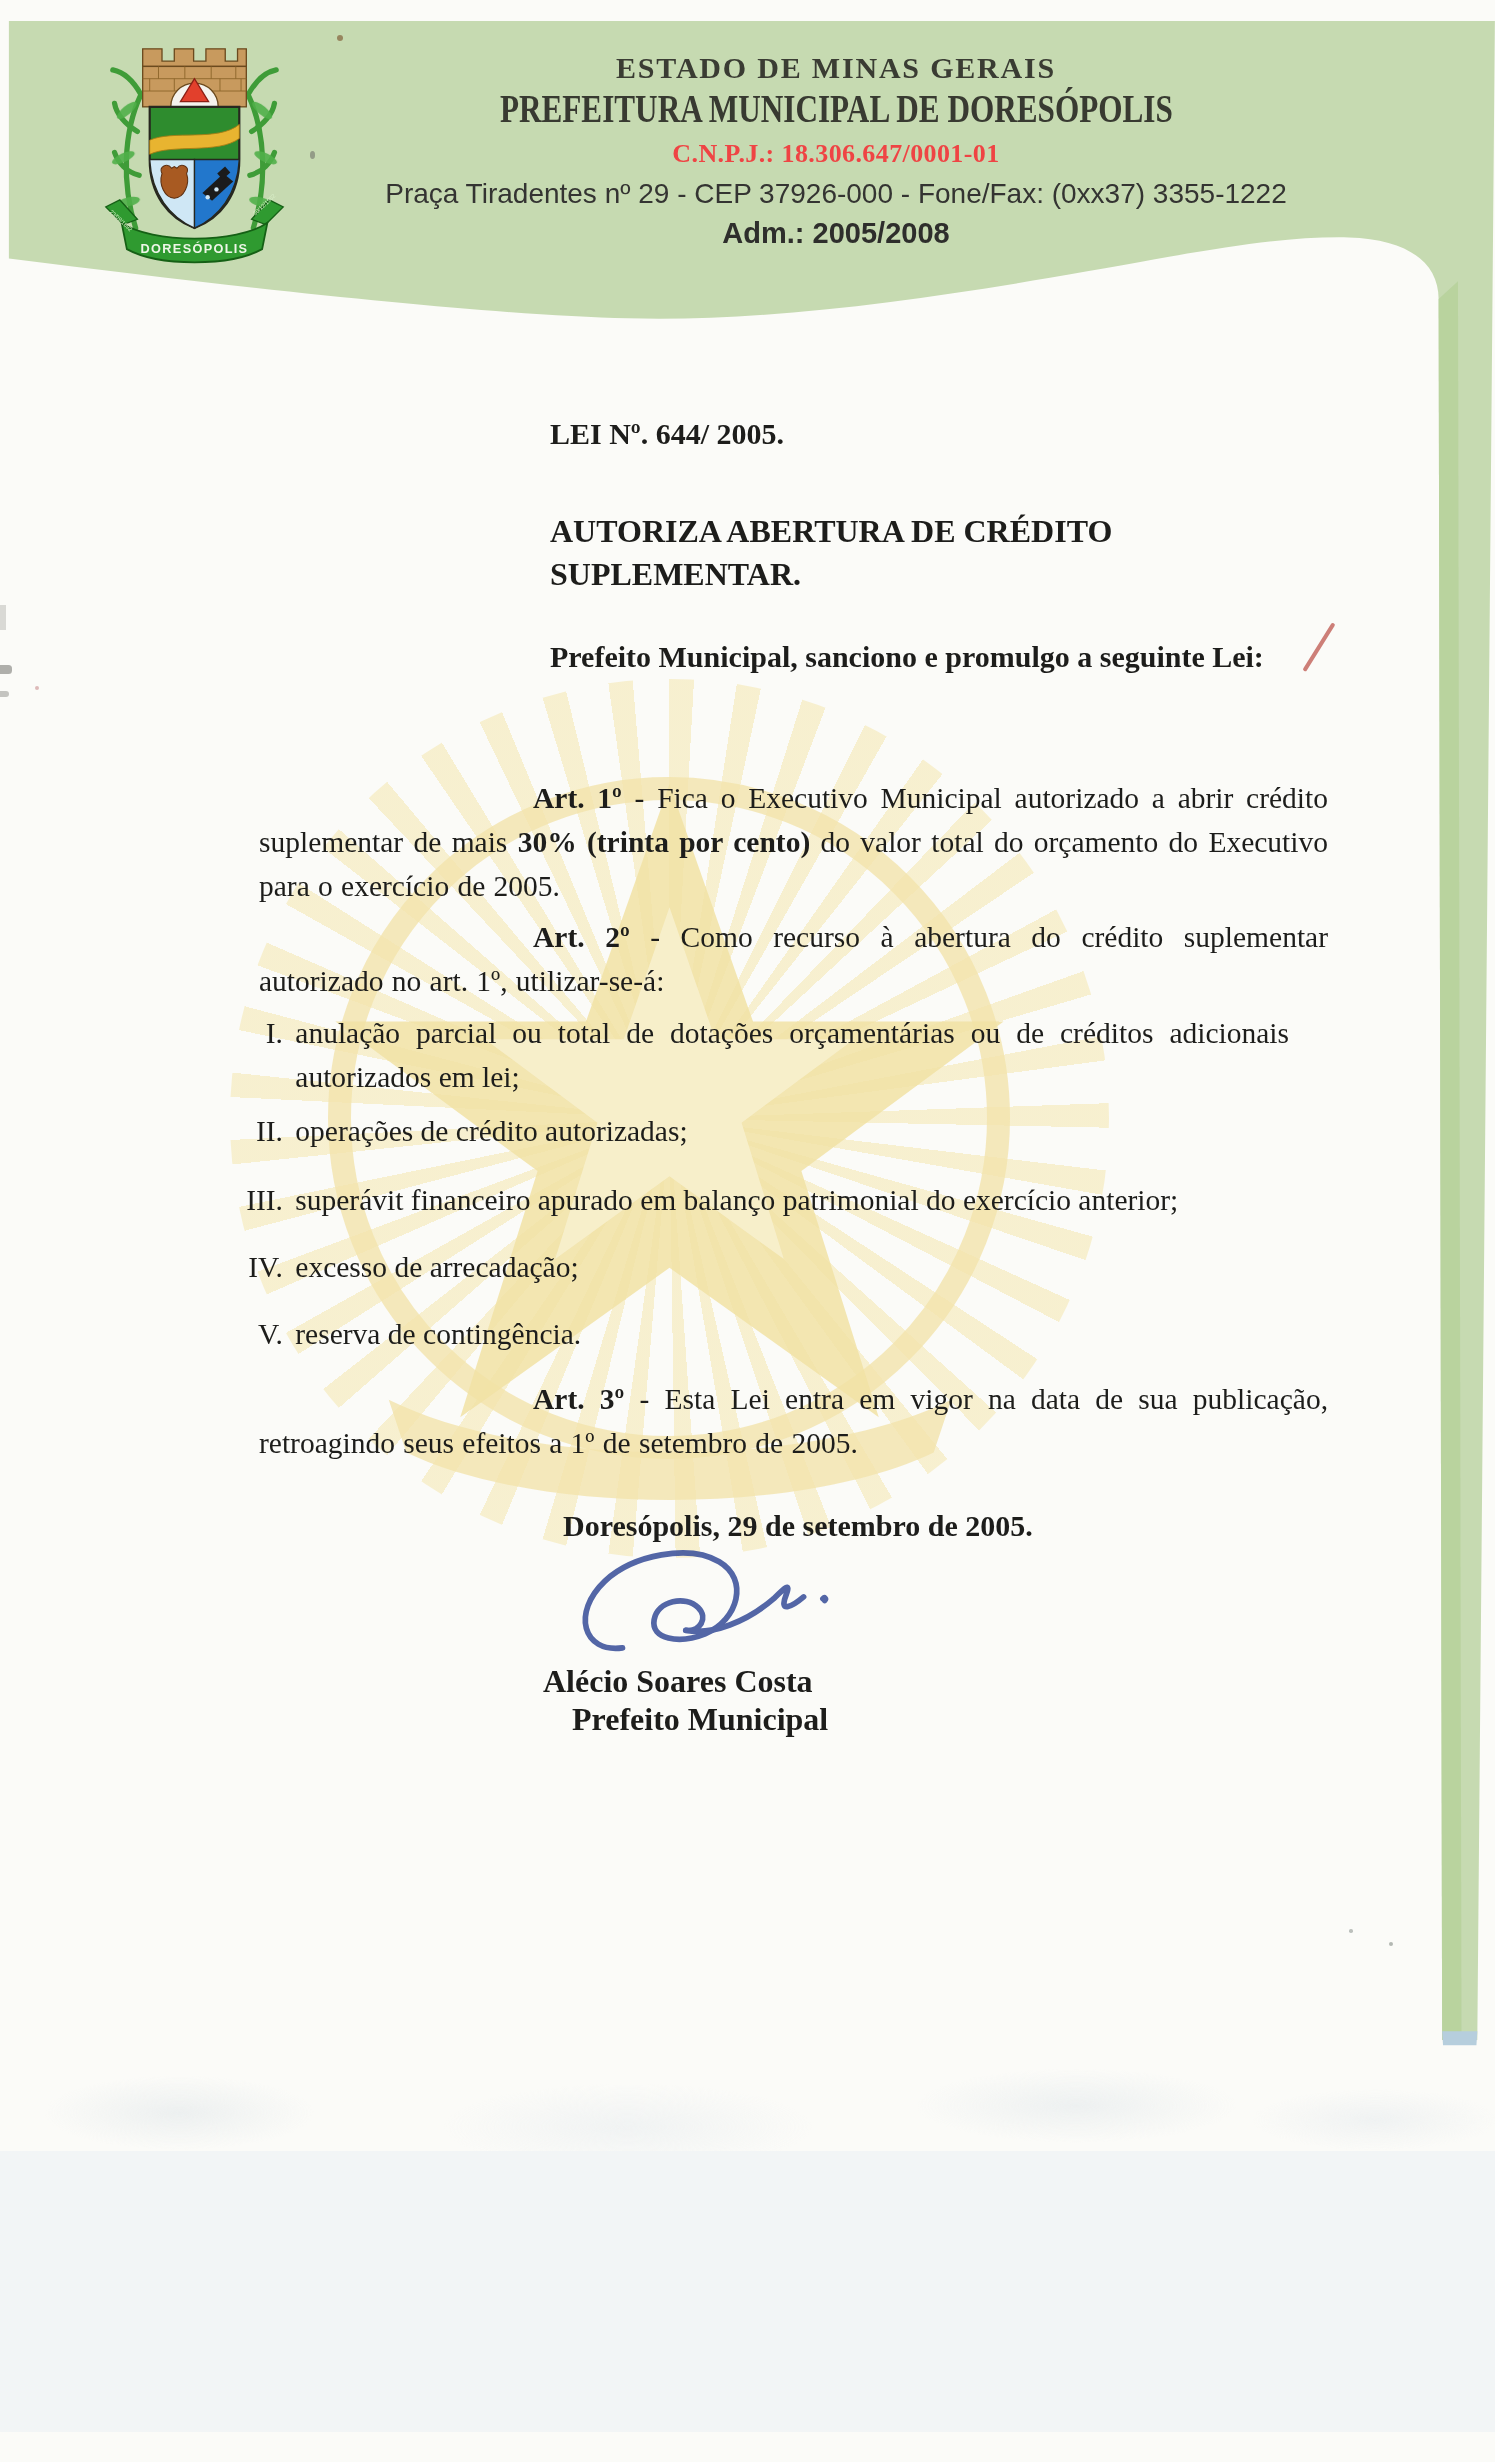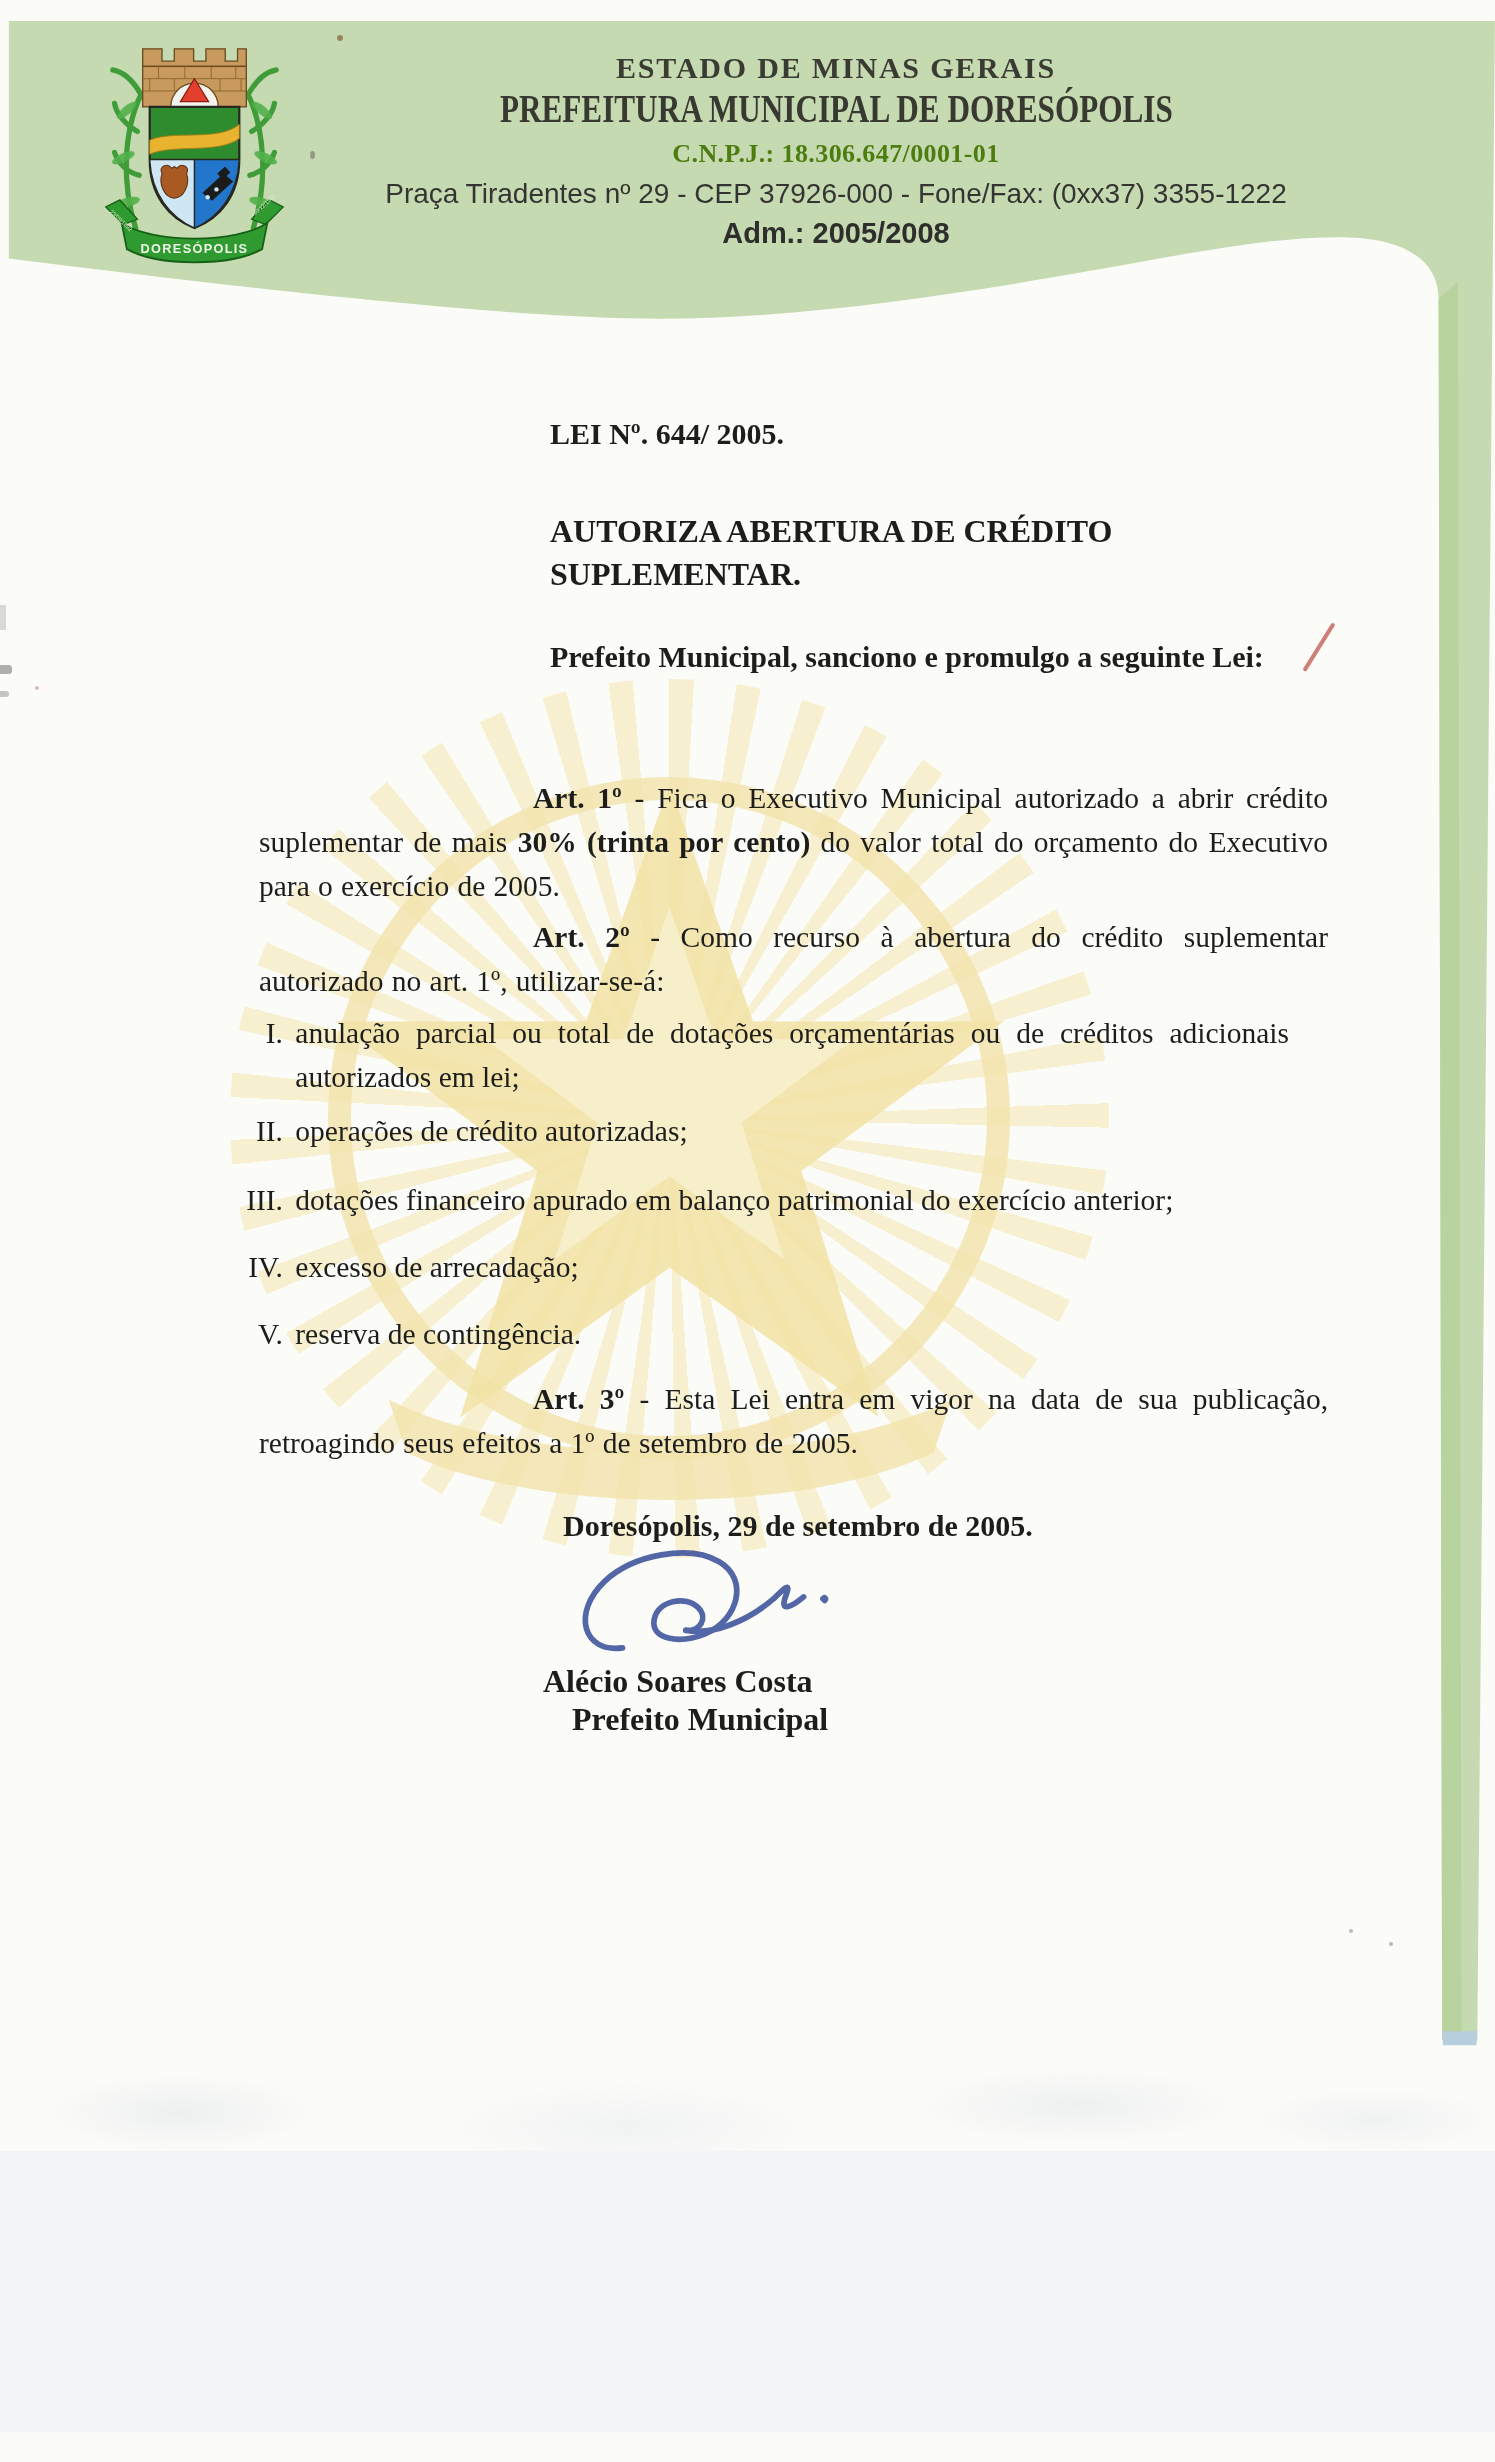--- a/index.html
+++ b/index.html
@@ -13,21 +13,21 @@
   .abs{position:absolute;}
   
   #band-svg{left:0;top:0;width:1495px;height:2462px;z-index:2;pointer-events:none;}
   
   #crest{left:97px;top:26px;width:195px;height:253px;z-index:3;}
   
   #header-text{left:317px;top:46px;width:1038px;text-align:center;z-index:3;}
   #header-title{font-weight:bold;font-size:40px;color:#383a31;white-space:nowrap;}
   #header-title .squeeze{display:inline-block;transform:scaleX(0.78);transform-origin:50% 50%;}
   #header-state{font-weight:bold;font-size:30px;color:#3a3c33;letter-spacing:1.8px;margin-top:5.3px;}
-  #header-cnpj{font-weight:bold;font-size:26px;color:#4d7c0f;margin-top:7px;letter-spacing:0.4px;}
+  #header-cnpj{font-weight:bold;font-size:26px;color:#ef4444;margin-top:7px;letter-spacing:0.4px;}
   #header-address{font-family:"Liberation Sans",sans-serif;font-size:28px;color:#343432;margin-top:8.8px;}
   #header-adm{font-family:"Liberation Sans",sans-serif;font-weight:bold;font-size:29px;color:#2e2e2c;margin-top:7px;}
   
   #watermark{left:230px;top:679px;width:879px;height:888px;z-index:1;}
   #wm-rays{position:absolute;left:0;top:0;width:879px;height:879px;border-radius:50%;
     background:repeating-conic-gradient(#f6ecc2 0deg 3.2deg, rgba(255,255,255,0) 3.2deg 8.8deg);
     opacity:0.75;}
   #wm-ring{position:absolute;left:98px;top:98px;width:682px;height:682px;border-radius:50%;
     border:23px solid #f2e4ab;opacity:0.8;box-sizing:border-box;}
   #wm-star{position:absolute;left:79px;top:70px;}
@@ -194,21 +194,21 @@
   <div class="list-row" id="row-0">
     <div class="numeral">I.</div>
     <div class="item-text">anulação parcial ou total de dotações orçamentárias ou de créditos adicionais autorizados em lei;</div>
   </div>
   <div class="list-row" id="row-1">
     <div class="numeral">II.</div>
     <div class="item-text">operações de crédito autorizadas;</div>
   </div>
   <div class="list-row" id="row-2">
     <div class="numeral">III.</div>
-    <div class="item-text">dotações financeiro apurado em balanço patrimonial do exercício anterior;</div>
+    <div class="item-text">superávit financeiro apurado em balanço patrimonial do exercício anterior;</div>
   </div>
   <div class="list-row" id="row-3">
     <div class="numeral">IV.</div>
     <div class="item-text">excesso de arrecadação;</div>
   </div>
   <div class="list-row" id="row-4">
     <div class="numeral">V.</div>
     <div class="item-text">reserva de contingência.</div>
   </div>
 </div>

